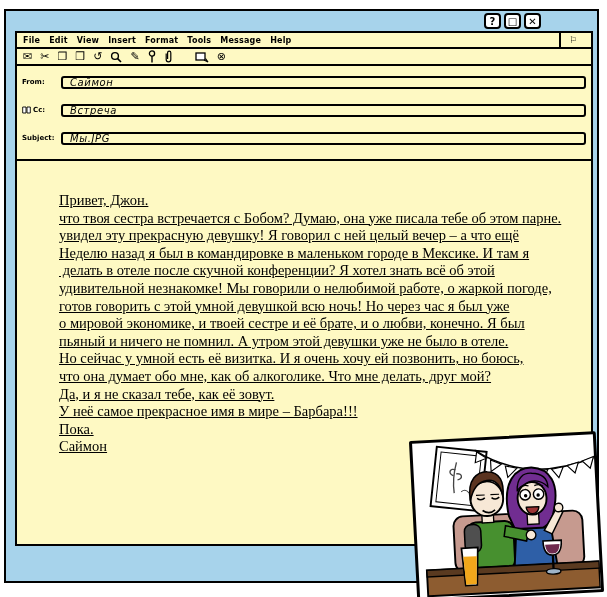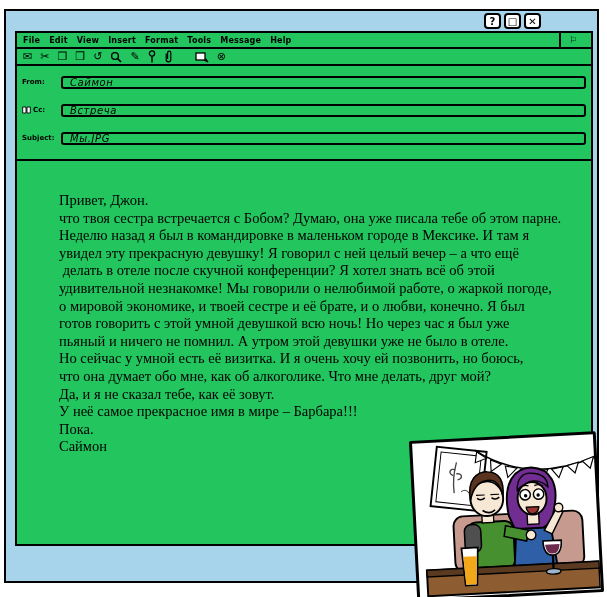--- a/index.html
+++ b/index.html
@@ -9,21 +9,21 @@
 
   .blue-panel { position:absolute; left:4px; top:9px; width:595px; height:574px;
                 background:#a7d3eb; border:2px solid #000; }
 
   .win-controls { position:absolute; top:2px; right:56px; display:flex; gap:3px; }
   .win-btn { width:17px; height:16px; background:#fff; border:2px solid #000;
              border-radius:4px; display:flex; align-items:center; justify-content:center;
              font:700 10px "DejaVu Sans",sans-serif; cursor:default; }
 
   .window { position:absolute; left:9px; top:20px; width:578px; height:515px;
-            background:#22c55e; border:2px solid #000; }
+            background:#fef9c3; border:2px solid #000; }
 
   .menubar { height:16px; border-bottom:2px solid #000; display:flex;
              align-items:center; gap:9px; padding:0 6px; }
   .menu-item { font:700 8px "DejaVu Sans",sans-serif; letter-spacing:.2px; }
   .menubar-right { margin-left:auto; align-self:stretch; border-left:2px solid #000;
                    width:26px; display:flex; align-items:center; justify-content:center;
                    font-size:9px; }
 
   .toolbar { height:17px; border-bottom:2px solid #000; display:flex;
              align-items:center; gap:8px; padding:0 6px; }
@@ -35,21 +35,21 @@
   .frow { display:flex; align-items:center; gap:5px; height:26px;justify-content:center; }
   .flabel { width:34px; flex-shrink:0; display:flex; align-items:center; gap:2px;
             font:700 7px "DejaVu Sans",sans-serif; }
   .fbox { flex:1; height:13px; border:2px solid #000; border-radius:3px;
           display:flex; align-items:center; padding:0 7px;
           font:italic 10px "DejaVu Sans",sans-serif; letter-spacing:.6px; }
 
   .sep { border-bottom:2px solid #000; margin-top:6px; }
 
   .body-text { padding:31px 8px 0 42px;
-               font:14.5px/17.6px "Liberation Serif", serif; color:#000; }
+               font:14.5px/17.6px "Liberation Serif", serif; color:#000;text-decoration:underline; }
   .body-text div { white-space:pre; }
 
   .photo-card { position:absolute; left:407px; top:425px; width:187px; height:161px;
                 background:#fff; border:3px solid #000; border-radius:2px;
                 transform:rotate(-3deg); z-index:5; }
   .photo-card svg { display:block; width:100%; height:100%; }
 </style>
 </head>
 <body>
 
@@ -127,26 +127,26 @@
           <span class="flabel">Subject:</span>
           <div class="fbox">Мы.JPG</div>
         </div>
       </div>
 
       <div class="sep"></div>
 
       <div class="body-text">
           <div>Привет, Джон.</div>
           <div>что твоя сестра встречается с Бобом? Думаю, она уже писала тебе об этом парне.</div>
+          <div>увидел эту прекрасную девушку! Я говорил с ней целый вечер – а что ещё</div>
           <div>Неделю назад я был в командировке в маленьком городе в Мексике. И там я</div>
-          <div>увидел эту прекрасную девушку! Я говорил с ней целый вечер – а что ещё</div>
           <div> делать в отеле после скучной конференции? Я хотел знать всё об этой</div>
           <div>удивительной незнакомке! Мы говорили о нелюбимой работе, о жаркой погоде,</div>
+          <div>готов говорить с этой умной девушкой всю ночь! Но через час я был уже</div>
           <div>о мировой экономике, и твоей сестре и её брате, и о любви, конечно. Я был</div>
-          <div>готов говорить с этой умной девушкой всю ночь! Но через час я был уже</div>
           <div>пьяный и ничего не помнил. А утром этой девушки уже не было в отеле.</div>
           <div>Но сейчас у умной есть её визитка. И я очень хочу ей позвонить, но боюсь,</div>
           <div>что она думает обо мне, как об алкоголике. Что мне делать, друг мой?</div>
           <div>Да, и я не сказал тебе, как её зовут.</div>
           <div>У неё самое прекрасное имя в мире – Барбара!!!</div>
           <div>Пока.</div>
           <div>Саймон</div>
         </div>
     </div>
 

